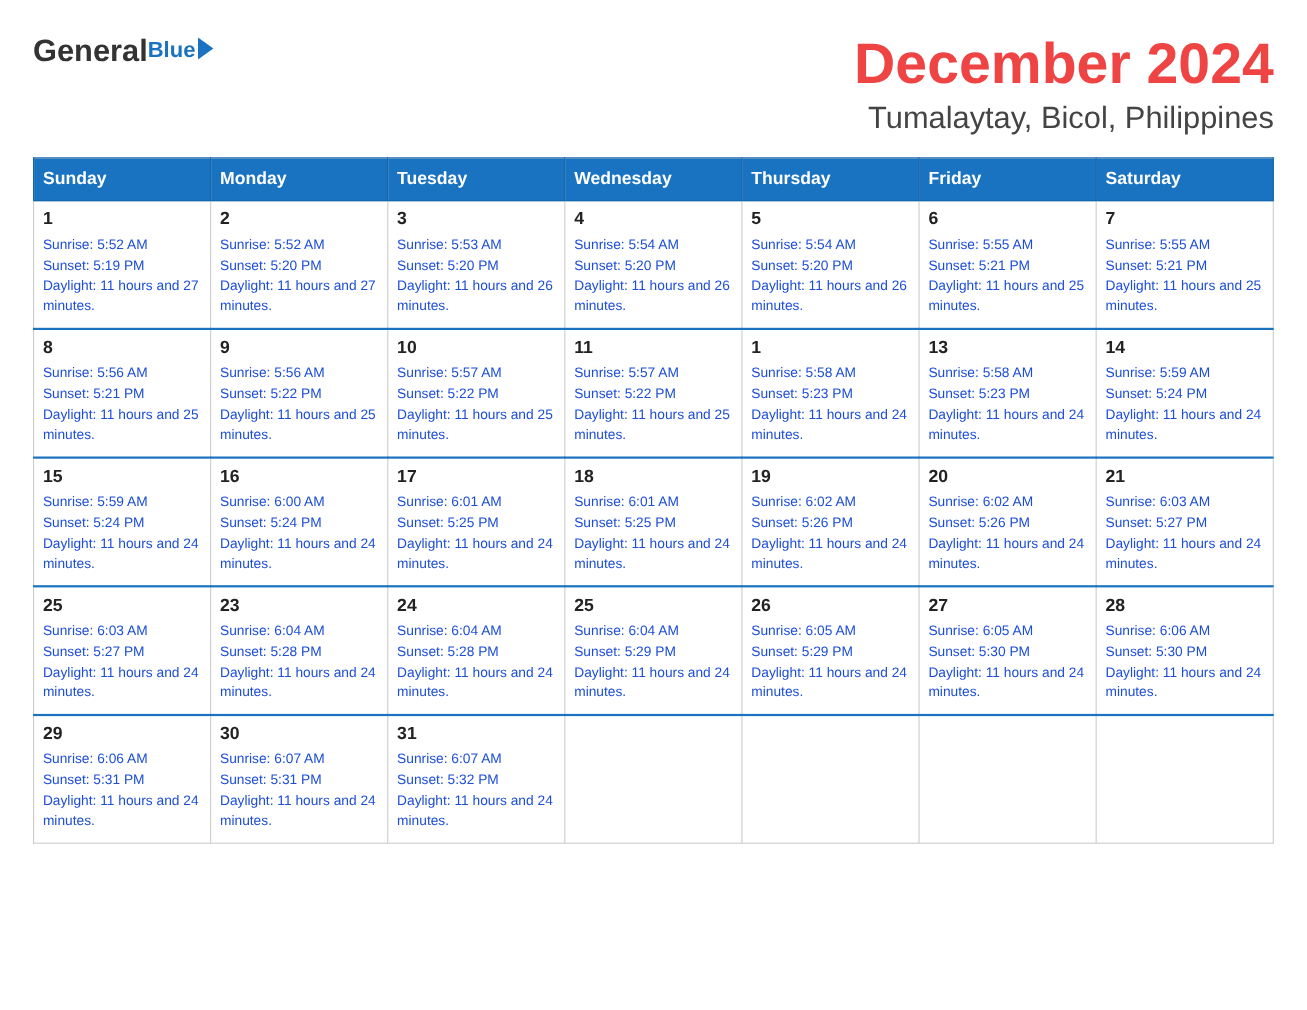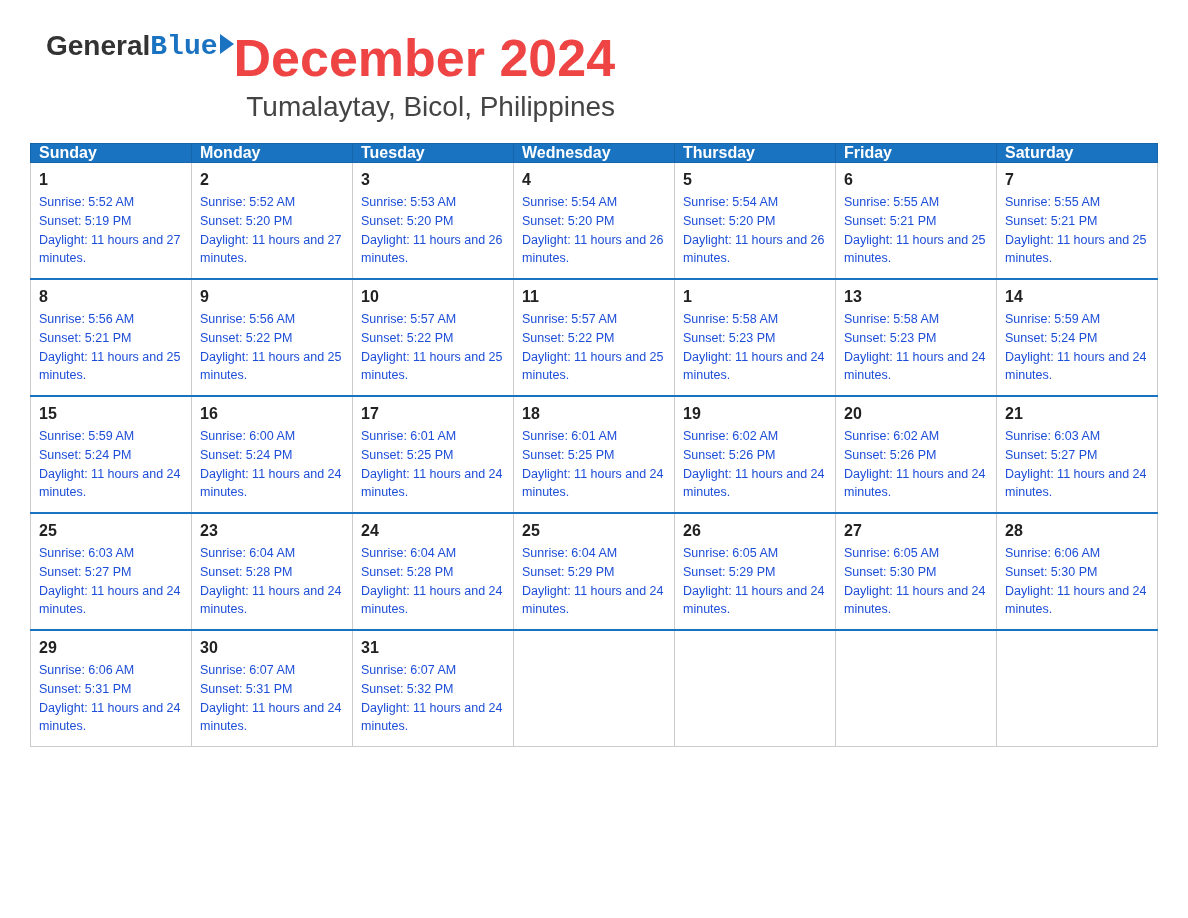--- a/index.html
+++ b/index.html
@@ -5,47 +5,46 @@
     * { box-sizing: border-box; margin: 0; padding: 0; }
     body {
       font-family: Arial, sans-serif;
       background: #fff;
       padding: 30px;
       width: 1188px;
       min-height: 918px;
     }
     .header {
       display: flex;
+      justify-content: space-between;
       align-items: flex-start;
       margin-bottom: 20px;
-      margin-left: 16px;
     }
     .logo {
       display: flex;
       flex-direction: column;
       align-items: flex-start;
     }
     .logo-text {
       display: flex;
       align-items: center;
     }
     .logo-general {
       font-size: 28px;
       font-weight: bold;
       color: #333;
     }
     .logo-blue-part {
       display: flex;
       align-items: center;
     }
     .logo-blue {
-      font-size: 28px;
+      font-size: 20px;
       font-weight: bold;
       color: #1a73c1;
-      font-family: Liberation Mono, monospace;
     }
     .logo-arrow {
       width: 0;
       height: 0;
       border-left: 14px solid #1a73c1;
       border-top: 10px solid transparent;
       border-bottom: 10px solid transparent;
       margin-left: 2px;
       margin-top: -4px;
     }
@@ -64,21 +63,21 @@
       margin-top: 4px;
     }
     table {
       width: 100%;
       border-collapse: collapse;
       table-layout: fixed;
     }
     thead th {
       background-color: #1a73c1;
       color: #fff;
-      padding: 0 8px;
+      padding: 10px 8px;
       font-size: 16px;
       font-weight: bold;
       text-align: left;
       border: 1px solid #1565a8;
     }
     tbody td {
       vertical-align: top;
       padding: 8px 8px 10px 8px;
       border: 1px solid #ccc;
       font-size: 13px;

